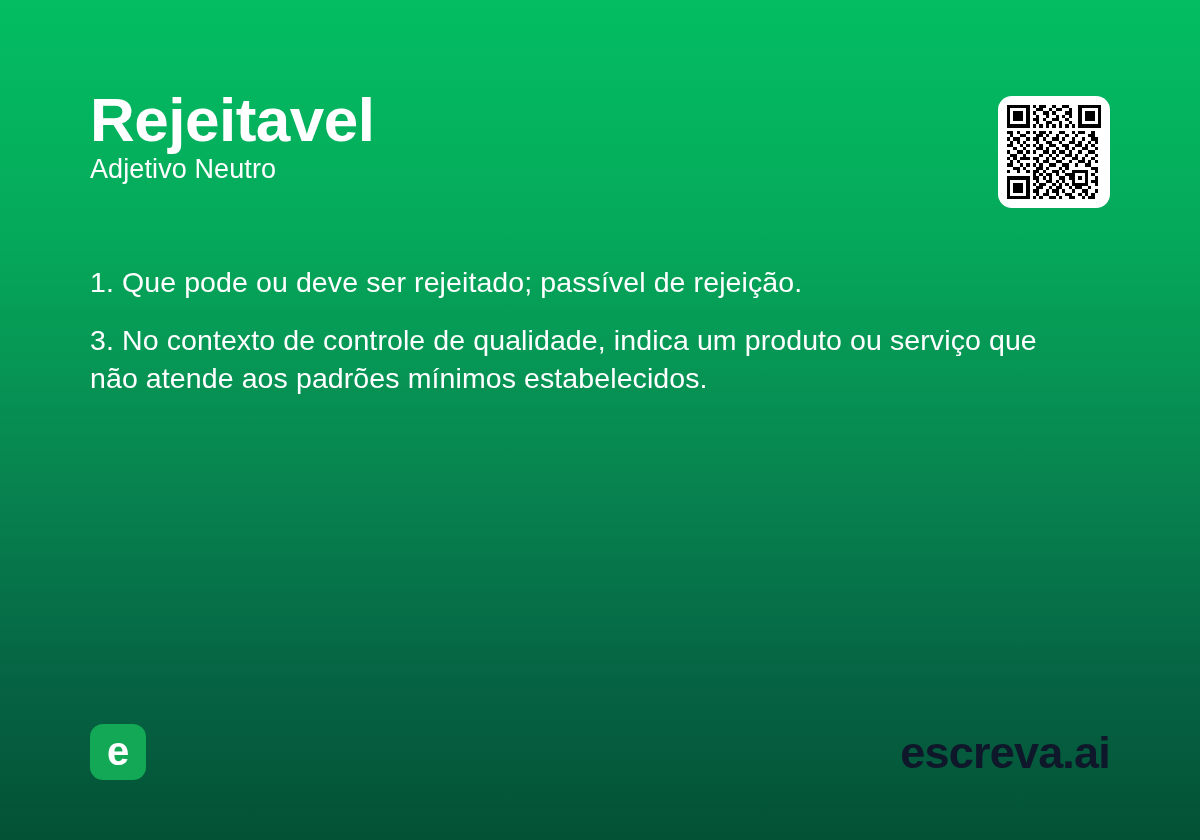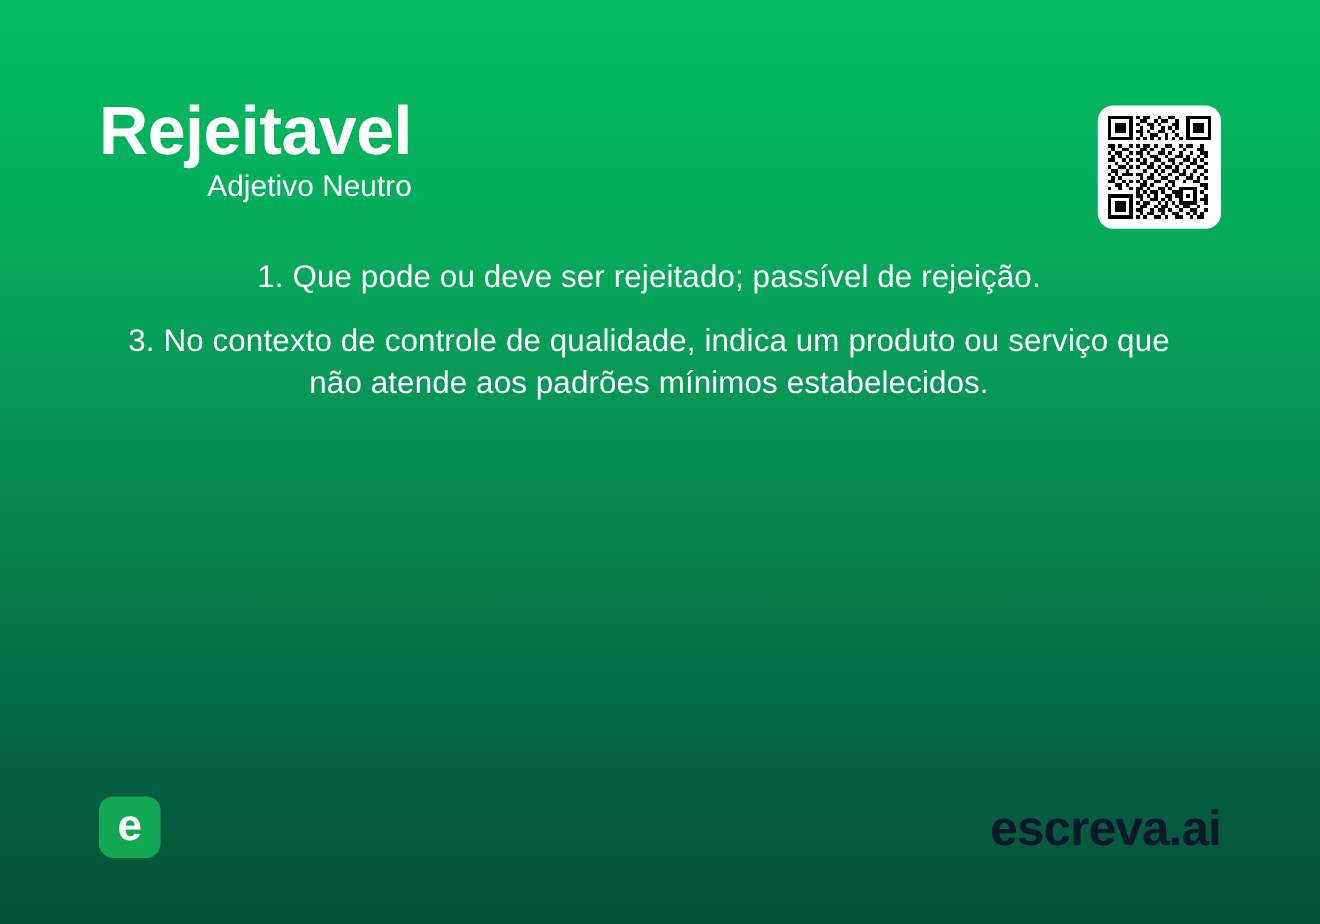--- a/index.html
+++ b/index.html
@@ -29,21 +29,20 @@
     padding: 88px 90px 60px 90px;
     display: flex;
     flex-direction: column;
   }
 
   
   .header {
     display: flex;
     justify-content: space-between;
     align-items: flex-start;
-    text-align: right;
   }
 
   .headings { max-width: 760px; }
 
   .word-title {
     font-size: 62px;
     font-weight: 700;
     color: #ffffff;
     letter-spacing: -0.5px;
     line-height: 1.02;
@@ -65,26 +64,25 @@
     background: #ffffff;
     border-radius: 14px;
     padding: 9px;
     flex: 0 0 auto;
     margin-top: 8px;
   }
   .qr-wrap svg { display: block; width: 100%; height: 100%; }
 
   
   .definitions {
-    margin-top: 26px;
+    margin-top: 56px;
     display: flex;
     flex-direction: column;
     gap: 20px;
     max-width: 1000px;
-    text-align: center;
   }
 
   .definition {
     font-size: 28.5px;
     font-weight: 400;
     color: #ffffff;
     line-height: 1.33;
     letter-spacing: 0.1px;
   }
 

